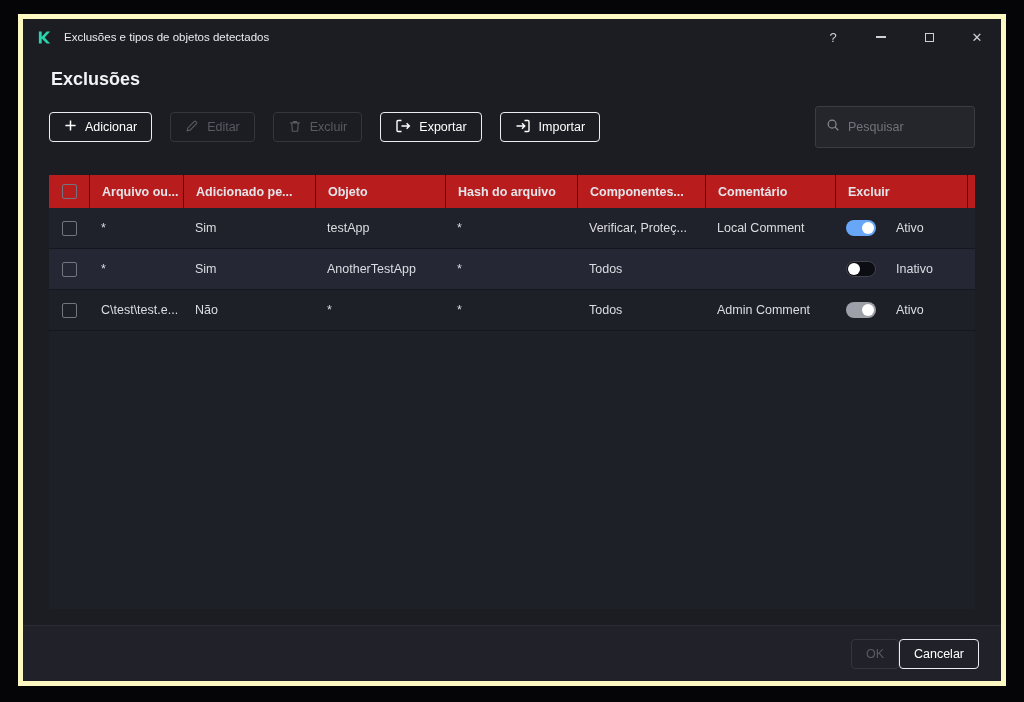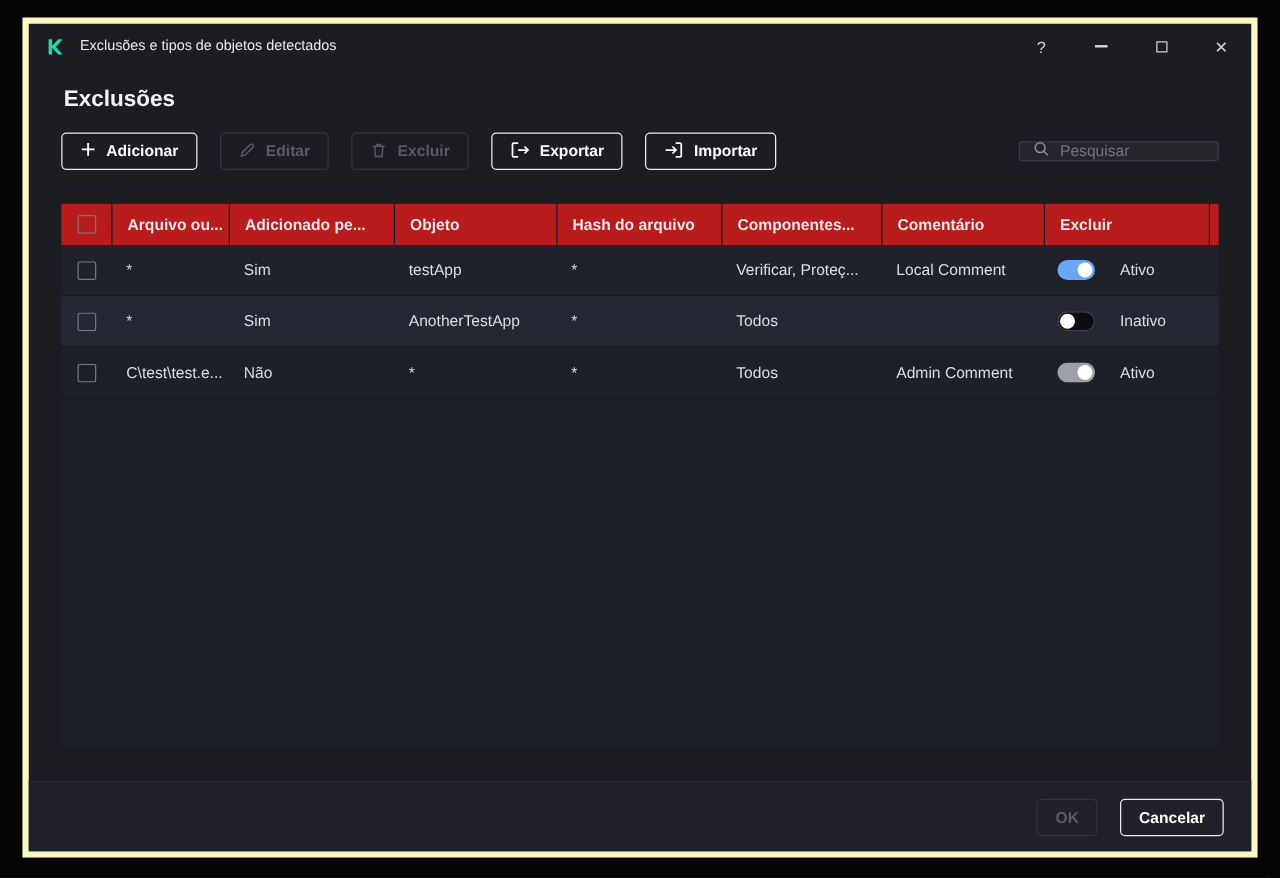--- a/index.html
+++ b/index.html
@@ -60,37 +60,37 @@
     height: 30px;
     padding: 0 14px;
     display: inline-flex;
     align-items: center;
     gap: 8px;
     background: transparent;
     border: 1px solid #ecedf0;
     border-radius: 4px;
     color: #ffffff;
     font-size: 12.5px;
-    font-weight: 700;
+    font-weight: 400;
     font-family: "Liberation Sans", sans-serif;
     margin-right: 18px;
     cursor: pointer;
     white-space: nowrap;
   }
   .btn.disabled {
     border-color: #34353d;
     color: #595a63;
     cursor: default;
     text-align: center;
   }
   .search-box {
     margin-left: auto;
     margin-right: 0;
     width: 160px;
-    height: 16px;
+    height: 42px;
     background: #25262c;
     border: 1px solid #3a3b44;
     border-radius: 3px;
     display: flex;
     align-items: center;
     gap: 8px;
     padding: 0 10px;
     justify-content: center;
   }
   .search-box input {
@@ -185,21 +185,20 @@
   
   .footer {
     margin-top: auto;
     height: 56px;
     flex: none;
     background: #212229;
     border-top: 1px solid #2a2b33;
     display: flex;
     align-items: center;
     justify-content: flex-end;
-    gap: 18px;
     padding-right: 22px;
   }
   .footer .btn { margin-right: 0; }
 </style>
 </head>
 <body>
 
 <div class="window">
 
   <div class="titlebar">

